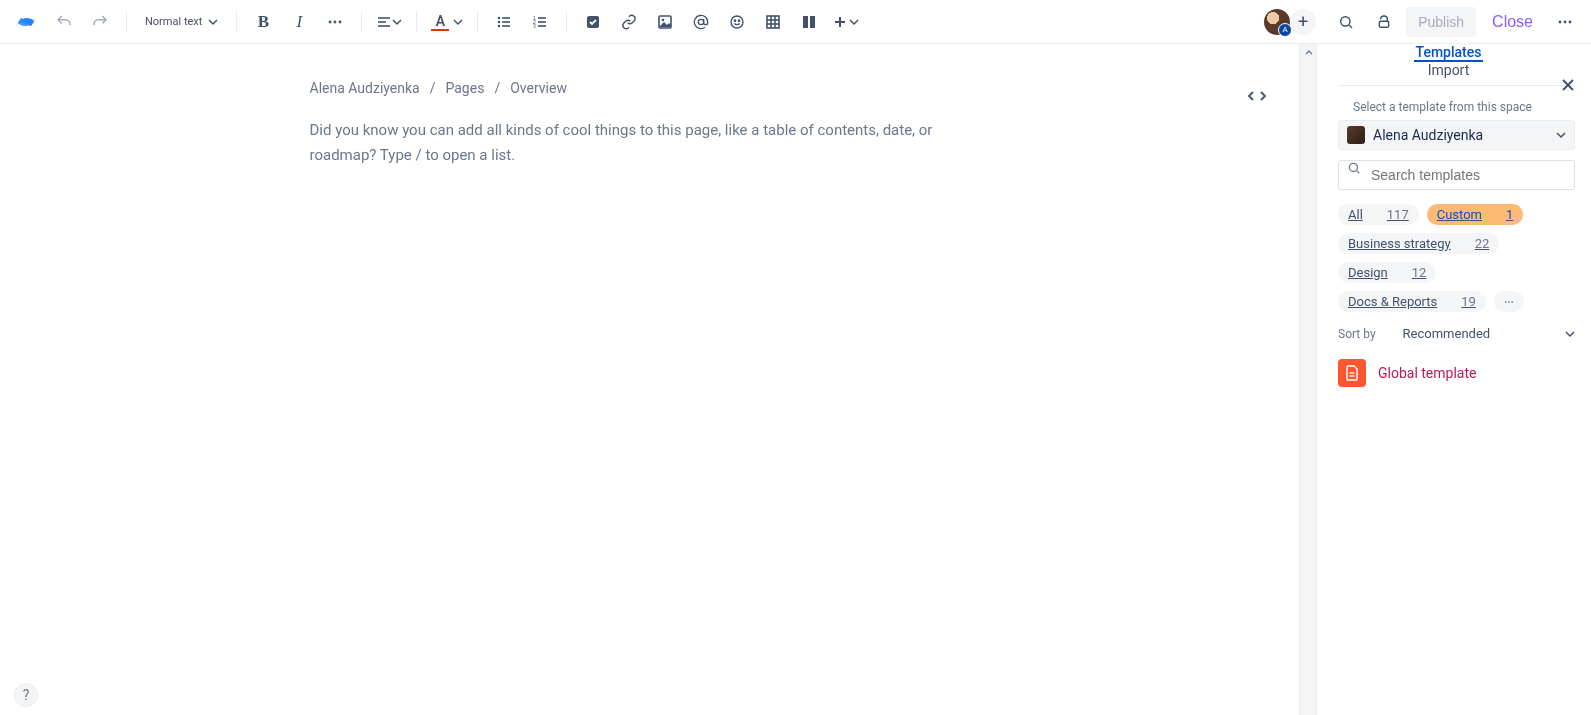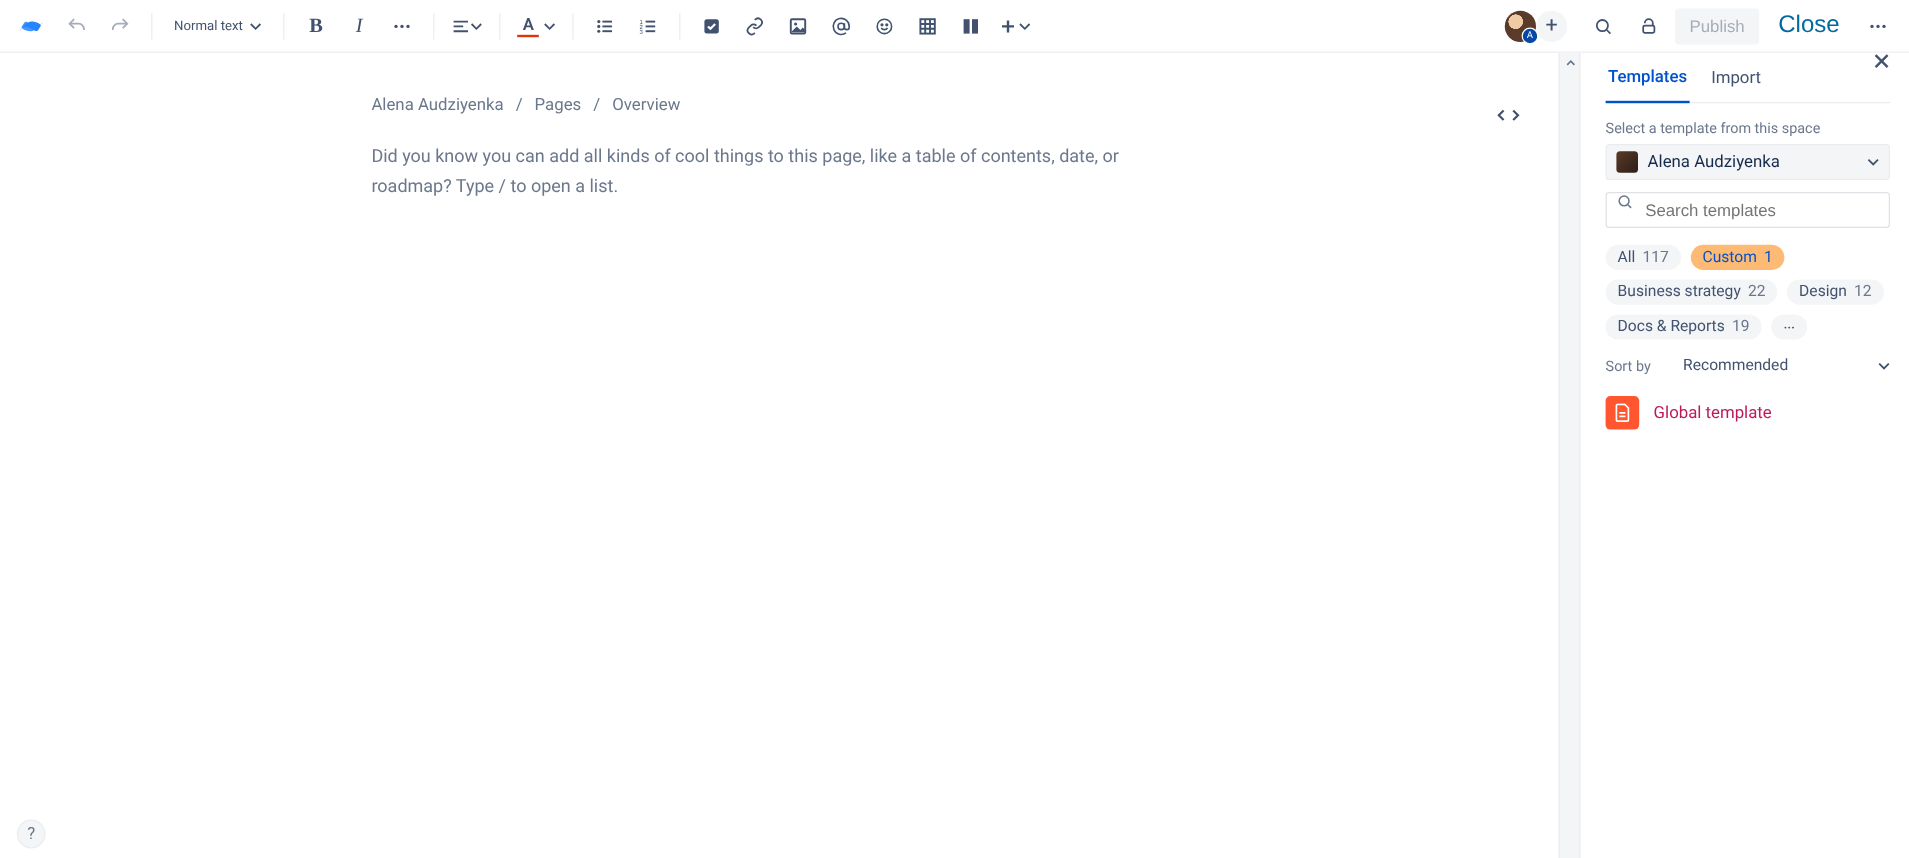--- a/index.html
+++ b/index.html
@@ -19,53 +19,53 @@
   .red-underline { width:18px; height:2px; background:#DE350B; position:relative; top:7px; }
   .align-group, .color-group, .add-group { display:flex; align-items:center; gap:0; padding:0 4px; height:32px; cursor:pointer; border-radius:3px; }
   .fw-bold { font-weight:700; font-family:Georgia,serif; font-size:17px; }
   .fw-italic { font-style:italic; font-family:Georgia,serif; font-size:17px; }
 
   .toolbar-right { margin-left:auto; display:flex; align-items:center; gap:6px; }
   .avatar { width:26px; height:26px; border-radius:50%; background:radial-gradient(circle at 35% 35%,#f0c9a5 0 25%,#5a3a28 26% 100%); position:relative; margin-right:-6px; }
   .avatar::after { content:"A"; position:absolute; bottom:-2px; right:-2px; width:12px; height:12px; border-radius:50%; background:#0747A6; color:#fff; font-size:8px; display:flex; align-items:center; justify-content:center; border:1px solid #fff; }
   .invite { width:26px; height:26px; border-radius:50%; background:#F4F5F7; display:flex; align-items:center; justify-content:center; color:#42526E; font-size:18px; cursor:pointer; }
   .publish-btn { padding:0 12px; height:30px; border-radius:3px; background:#F4F5F7; color:#A5ADBA; font-size:14px; display:flex; align-items:center; cursor:default; border:none; }
-  .close-btn { padding:0 10px; height:30px; background:transparent; border:none; color:#0369a1; font-size:20px; cursor:pointer; }
+  .close-btn { padding:0 10px; height:30px; background:transparent; border:none; color:#8b5cf6; font-size:16px; cursor:pointer; }
 
   
   .main { flex:1; display:flex; min-height:0; }
 
   
   .editor-area { flex:1; display:flex; flex-direction:column; position:relative; min-width:0; }
   .editor-inner { max-width:760px; margin:0 auto; width:100%; padding:36px 40px 0 40px; }
   .crumbs { display:flex; align-items:center; gap:10px; color:#6B778C; font-size:14px; }
   .crumbs .sep { color:#6B778C; }
   .crumbs .item { color:#6B778C; cursor:pointer; }
   .expand-btn { position:absolute; right:28px; top:38px; color:#42526E; cursor:pointer; width:28px; height:28px; display:flex; align-items:center; justify-content:center; }
   .title-input { margin-top:26px; font-size:30px; font-weight:500; color:#7A869A; letter-spacing:-0.2px; }
   .body-hint { margin-top:22px; font-size:15px; color:#6B778C; line-height:1.65; max-width:680px; }
   .help-fab { position:absolute; left:14px; bottom:8px; width:24px; height:24px; border-radius:50%; background:#F4F5F7; color:#6B778C; display:flex; align-items:center; justify-content:center; font-size:14px; cursor:pointer; border:1px solid #ebecf0; }
 
   
   .panel { width:292px; border-left:1px solid #ebecf0; background:#fff; display:flex; flex-direction:column; position:relative; }
   .scroll-track { position:absolute; left:-1px; top:0; bottom:0; width:18px; background:#f4f5f7; border-left:1px solid #ebecf0; border-right:1px solid #ebecf0; }
   .scroll-arrow { width:18px; height:18px; display:flex; align-items:center; justify-content:center; color:#6B778C; font-size:10px; cursor:pointer; }
   .panel-content { margin-left:18px; padding:0 16px 0 20px; display:flex; flex-direction:column; }
-  .tabs { display:flex; height:42px; border-bottom:1px solid #ebecf0; position:relative; }
+  .tabs { display:flex; align-items:center; height:42px; border-bottom:1px solid #ebecf0; position:relative;flex-direction:column; }
   .tab { padding:0 2px; margin-right:16px; font-size:14px; color:#42526E; height:42px; display:flex; align-items:center; cursor:pointer; }
   .tab.active { color:#0052CC; border-bottom:2px solid #0052CC; font-weight:500; }
   .tabs .close { margin-left:auto; color:#42526E; cursor:pointer; font-size:18px; }
-  .panel-label { font-size:12px; color:#6B778C; margin-top:14px; }
+  .panel-label { font-size:12px; color:#6B778C; margin-top:14px;margin-left:15px; }
   .space-sel { margin-top:6px; height:30px; background:#F4F5F7; border:1px solid #ebecf0; border-radius:3px; display:flex; align-items:center; padding:0 8px; gap:8px; cursor:pointer; font-size:14px; }
   .space-sel .ava { width:18px; height:18px; border-radius:3px; background:linear-gradient(135deg,#5a3a28,#2c1e16); }
   .space-sel .chev-r { margin-left:auto; color:#42526E; }
   .search-box { margin-top:10px; height:30px; border:1px solid #DFE1E6; border-radius:3px; display:flex; padding:0 8px; gap:8px; color:#6B778C; font-size:14px; }
   .search-box input { border:none; outline:none; flex:1; font-size:14px; color:#172B4D; background:transparent; }
   .chips { display:flex; flex-wrap:wrap; gap:8px; margin-top:14px; }
-  .chip { background:#F4F5F7; border-radius:12px; padding:3px 10px; font-size:13px; color:#42526E; display:flex; align-items:center; gap:6px; cursor:pointer; }
+  .chip { background:#F4F5F7; border-radius:12px; padding:3px 10px; font-size:13px; color:#42526E; display:flex; align-items:center; gap:24px; cursor:pointer;text-decoration:underline; }
   .chip .cnt { color:#6B778C; }
   .chip.active { background:#fdba74; }
   .chip.active .lbl { color:#0052CC; }
   .chip.active .cnt { color:#0052CC; }
   .chip.more { width:30px; justify-content:center; }
   .sort-row { display:flex; align-items:center; gap:27px; margin-top:14px; font-size:13px; }
   .sort-row .lbl { color:#6B778C; font-size:12px; }
   .sort-sel { display:flex; align-items:center; gap:6px; color:#42526E; cursor:pointer; flex:1;}
   .sort-sel .chev-r { margin-left:auto; }
   .tpl-item { display:flex; align-items:center; gap:12px; margin-top:18px; cursor:pointer; }

